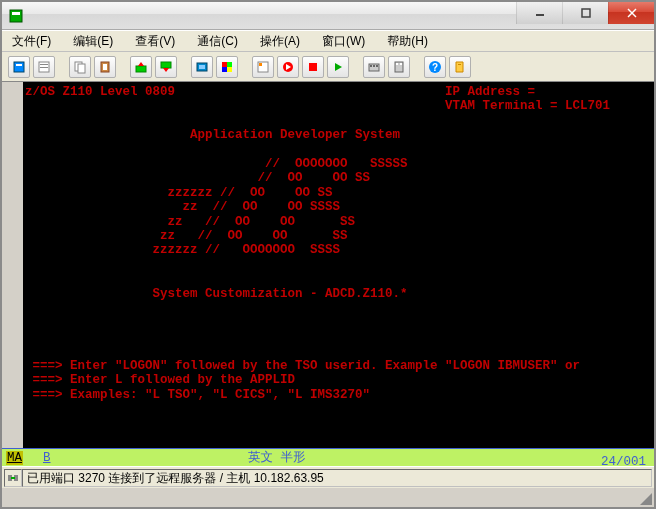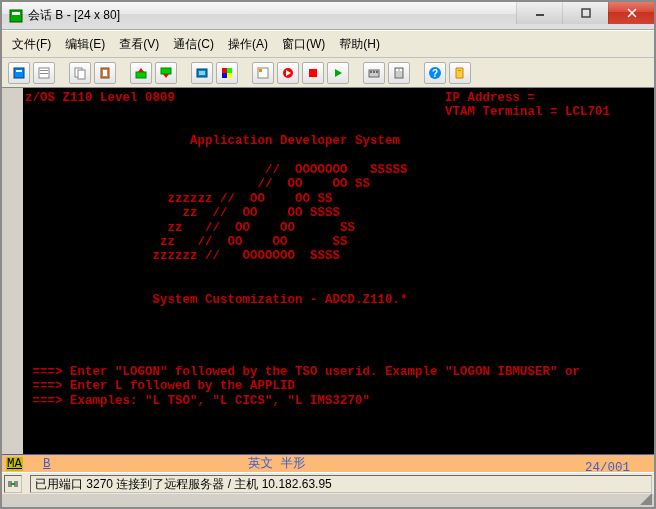--- a/index.html
+++ b/index.html
@@ -49,25 +49,25 @@
 }
 .win-min, .win-max {
   background: linear-gradient(to bottom, #f0f0f0, #d0d0d0);
   color: #444;
 }
 .win-close {
   background: linear-gradient(to bottom, #e67a6a 0%, #d94b38 45%, #c73320 46%, #d04430 100%);
   color: #fff;
 }
 .menubar {
-  height: 28px;
+  height: 22px;
   background: #ece9d8;
   display: flex;
   align-items: center;
-  gap: 2px;
+  gap: 10px;
   padding: 0 4px;
   border-top: 1px solid #fff;
   border-bottom: 1px solid #c0c0c0;
 }
 .menu-item {
   padding: 2px 6px;
   cursor: default;
   font-size: 12px;
 }
 .toolbar {
@@ -99,50 +99,50 @@
   padding: 2px 0 0 2px;
   white-space: pre;
   height: 366px;
   overflow: hidden;
   font-weight: bold;
   position: relative;
   border-top: 1px solid #000;
   margin-left: 21px;
 }
 .oia {
-  background: #fdba74;
+  background: #bef264;
   color: #4060d0;
   font-family: "Courier New", monospace;
   font-size: 12.5px;
   height: 18px;
   border-top: 1px solid #4060d0;
   display: flex;
   padding: 0 4px;
   align-items: center;
   position: relative;
   text-decoration: underline;
 }
 .oia .oia-ma {
   background: #c0c000;
   color: #000;
   padding: 0 1px;
   text-decoration: underline;
 }
 .oia .oia-b { color: #4060d0; margin-left: 20px; }
 .oia .oia-mid { position: absolute; left: 246px; }
-.oia .oia-pos { position: absolute; right: 24px; margin-top: 8px; }
+.oia .oia-pos { position: absolute; right: 8px; margin-top: 8px; }
 .statusbar {
   height: 22px;
   background: #ece9d8;
   display: flex;
   align-items: center;
   border-top: 1px solid #fff;
   padding: 0 2px;
   font-size: 12px;
-  gap: 8px;
+  gap: 0;
 }
 .sb-icon {
   width: 18px; height: 18px;
   display: inline-flex;
   align-items: center;
   justify-content: center;
   border: 1px inset #c0c0c0;
 }
 .sb-text {
   border: 1px inset #c0c0c0;
@@ -169,21 +169,20 @@
 </head>
 <body>
 
 <div class="titlebar">
   <span class="icon">
     <svg width="16" height="16">
         <rect x="2" y="2" width="12" height="12" fill="#0a0" stroke="#050"></rect>
         <rect x="4" y="4" width="8" height="3" fill="#fff"></rect>
       </svg>
   </span>
-  <span class="title">会话 B - [24 x 80]</span>
   <div class="win-controls">
     <div class="win-btn win-min">
       <svg width="10" height="10">
           <rect x="1" y="6" width="8" height="2" fill="#444"></rect>
         </svg>
     </div>
     <div class="win-btn win-max">
       <svg width="10" height="10">
           <rect x="1" y="1" width="8" height="8" fill="none" stroke="#444" stroke-width="1.5"></rect>
         </svg>

